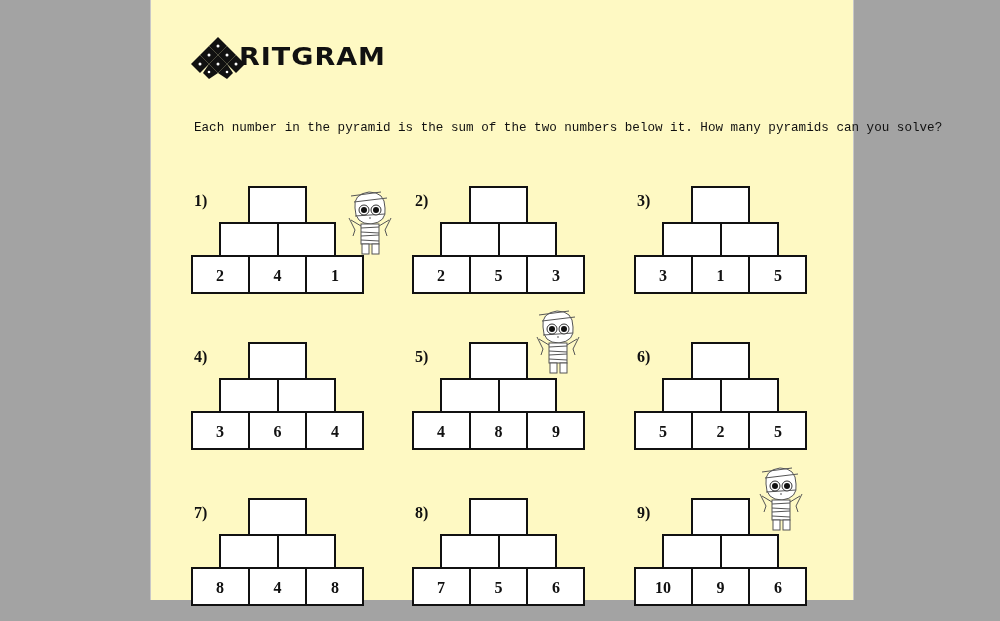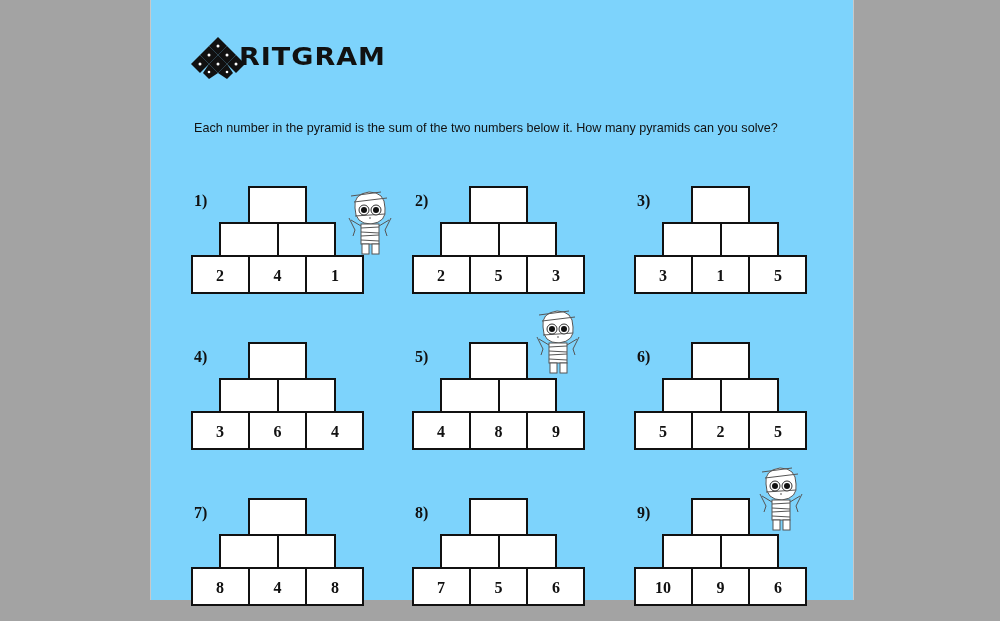--- a/index.html
+++ b/index.html
@@ -1,21 +1,21 @@
 <!DOCTYPE html>
 <html><head>
 <meta charset="utf-8">
 <style>
   html, body { margin:0; padding:0; }
   body { width:1000px; height:621px; background:#a3a3a3; position:relative; overflow:hidden; font-family:"Liberation Sans", sans-serif; }
-  .page { position:absolute; left:150px; top:0; width:702px; height:600px; background:#7dd3fc; border-left:1px solid #c8c8c8; border-right:1px solid #c8c8c8; }
+  .page { position:absolute; left:150px; top:0; width:702px; height:600px; background:#fef9c3; border-left:1px solid #c8c8c8; border-right:1px solid #c8c8c8; }
   .logo { position:absolute; left:40px; top:35px; height:44px; display:flex; align-items:center; }
   .logo-text { font-family:"DejaVu Sans", sans-serif; font-weight:bold; font-size:27px; letter-spacing:1px; color:#111; margin-left:-6px; margin-top:-4px; transform:scaleY(0.95); }
   .title { position:absolute; left:0; width:100%; top:88px; text-align:center; font-size:18px; font-weight:bold; color:#111; }
-  .instructions { position:absolute; left:43px; top:121px; font-size:12.6px; color:#111; white-space:nowrap; }
+  .instructions { position:absolute; left:43px; top:121px; font-size:12.6px; color:#111; white-space:nowrap;font-family:Liberation Mono, monospace; }
   .pyr { position:absolute; width:175px; height:110px; }
   .pyr .num { position:absolute; left:3px; top:10px; font-family:"Liberation Serif", serif; font-weight:bold; font-size:16px; color:#111; }
   .box { position:absolute; border:2.5px solid #111; box-sizing:border-box; background:#fff; }
   .cell { position:absolute; display:flex; align-items:center; justify-content:center; font-family:"Liberation Serif", serif; font-weight:bold; font-size:16px; color:#111; box-sizing:border-box; }
   .mummy { position:absolute; width:58px; height:68px; }
 </style>
 </head>
 <body>
 
 <div class="page">

